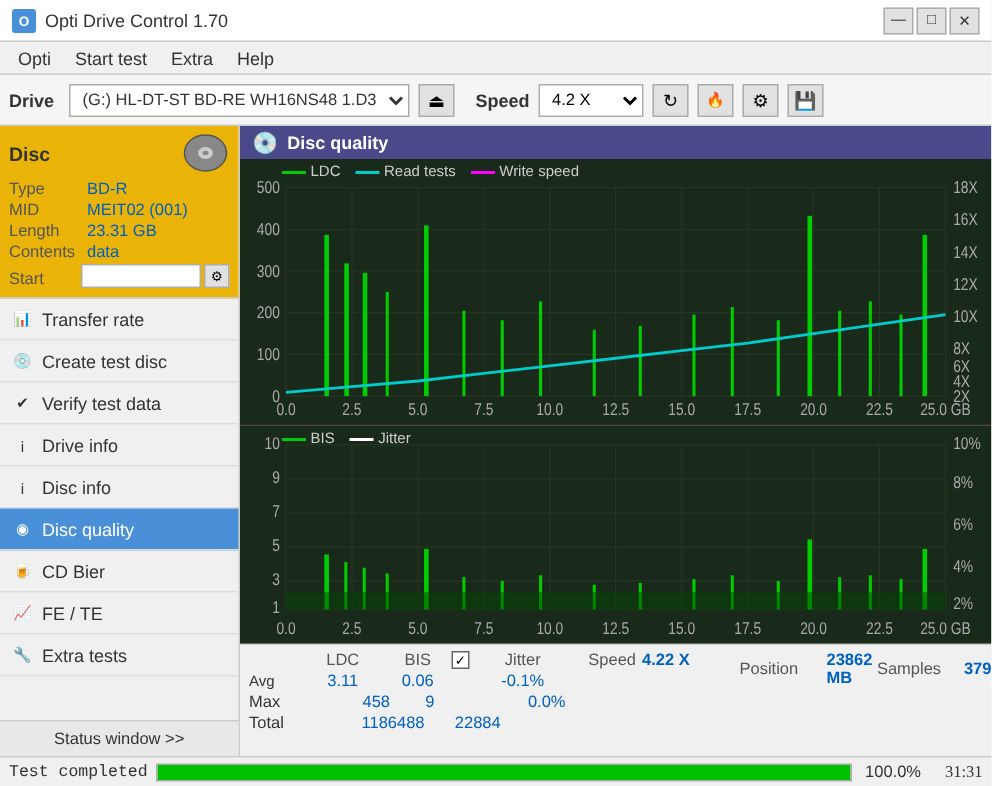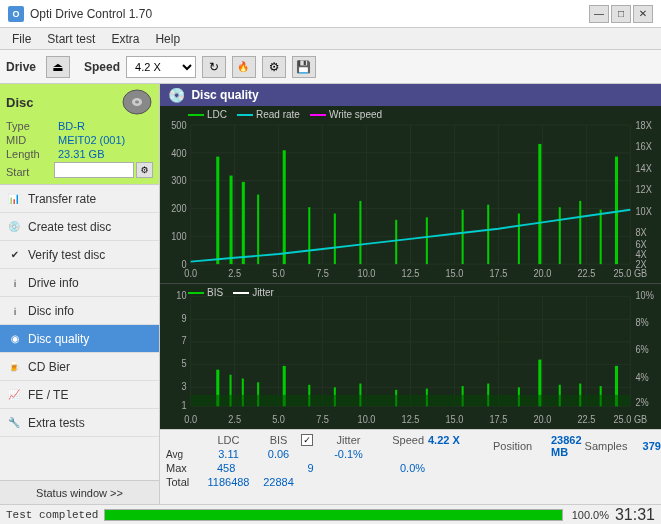--- a/index.html
+++ b/index.html
@@ -125,21 +125,21 @@
     .sidebar {
       width: 160px;
       background: #f0f0f0;
       border-right: 1px solid #ccc;
       display: flex;
       flex-direction: column;
     }
 
     
     .disc-panel {
-      background: #bef264;
+      background: #eab308;
       border-bottom: 1px solid #ccc;
       padding: 4px 6px;
     }
     .disc-header {
       display: flex;
       align-items: center;
       justify-content: space-between;
       margin-bottom: 4px;
     }
     .disc-label {
@@ -281,28 +281,31 @@
     <span class="titlebar-title">Opti Drive Control 1.70</span>
   </div>
   <div class="titlebar-controls">
     <button class="titlebar-btn">—</button>
     <button class="titlebar-btn">□</button>
     <button class="titlebar-btn close">✕</button>
   </div>
 </div>
 
 <div class="menubar">
-  <span class="menu-item">File</span>
+  <span class="menu-item">Opti</span>
   <span class="menu-item">Start test</span>
   <span class="menu-item">Extra</span>
   <span class="menu-item">Help</span>
 </div>
 
 <div class="toolbar">
   <span class="toolbar-label">Drive</span>
+  <select class="drive-select">
+    <option>(G:) HL-DT-ST BD-RE  WH16NS48 1.D3</option>
+  </select>
   <button class="toolbar-icon-btn">⏏</button>
   <span class="speed-label">Speed</span>
   <select class="speed-select">
     <option>4.2 X</option>
   </select>
   <button class="toolbar-icon-btn">↻</button>
   <button class="toolbar-icon-btn" style="font-size:10px;">🔥</button>
   <button class="toolbar-icon-btn">⚙</button>
   <button class="toolbar-icon-btn">💾</button>
 </div>
@@ -329,37 +332,41 @@
       </div>
       <div class="disc-row">
         <span class="disc-row-label">MID</span>
         <span class="disc-row-value">MEIT02 (001)</span>
       </div>
       <div class="disc-row">
         <span class="disc-row-label">Length</span>
         <span class="disc-row-value">23.31 GB</span>
       </div>
       <div class="disc-row">
+        <span class="disc-row-label">Contents</span>
+        <span class="disc-row-value">data</span>
+      </div>
+      <div class="disc-row">
         <span class="disc-row-label">Start</span>
         <input class="disc-label-input" type="text" value="" style="">
         <button class="disc-label-btn">⚙</button>
       </div>
     </div>
 
     <div class="nav-item">
       <span class="nav-item-icon">📊</span>
       <span>Transfer rate</span>
     </div>
     <div class="nav-item">
       <span class="nav-item-icon">💿</span>
       <span>Create test disc</span>
     </div>
     <div class="nav-item">
       <span class="nav-item-icon">✔</span>
-      <span>Verify test disc</span>
+      <span>Verify test data</span>
     </div>
     <div class="nav-item">
       <span class="nav-item-icon">ℹ</span>
       <span>Drive info</span>
     </div>
     <div class="nav-item">
       <span class="nav-item-icon">ℹ</span>
       <span>Disc info</span>
     </div>
     <div class="nav-item active">
@@ -395,21 +402,21 @@
 
       <div style="flex:1.1; position:relative; border-bottom:1px solid #444; min-height:0;">
         
         <div style="position:absolute; top:3px; left:28px; display:flex; gap:10px; z-index:10;">
           <div style="display:flex;align-items:center;gap:3px;">
             <div style="width:16px;height:2px;background:#00cc00;"></div>
             <span style="color:#ccc;font-size:10px;">LDC</span>
           </div>
           <div style="display:flex;align-items:center;gap:3px;">
             <div style="width:16px;height:2px;background:#00cccc;"></div>
-            <span style="color:#ccc;font-size:10px;">Read rate</span>
+            <span style="color:#ccc;font-size:10px;">Read tests</span>
           </div>
           <div style="display:flex;align-items:center;gap:3px;">
             <div style="width:16px;height:2px;background:#ff00ff;"></div>
             <span style="color:#ccc;font-size:10px;">Write speed</span>
           </div>
         </div>
         <svg style="width:100%;height:100%;" viewBox="0 0 490 140" preserveAspectRatio="none">
 
           <rect width="490" height="140" fill="#1a2a1a"></rect>
 
@@ -587,31 +594,31 @@
         </div>
 
         <div style="display:flex; gap:0; align-items:center;">
           <div style="width:35px; font-size:10px; color:#333;">Avg</div>
           <div style="width:55px; text-align:center; font-size:11px; color:#0060c0;">3.11</div>
           <div style="width:45px; text-align:center; font-size:11px; color:#0060c0;">0.06</div>
           <div style="width:20px;"></div>
           <div style="width:55px; text-align:center; font-size:11px; color:#0060c0;">-0.1%</div>
         </div>
 
-        <div style="display:flex; gap:16px; align-items:center;">
+        <div style="display:flex; gap:4px; align-items:center;">
           <div style="width:35px; font-size:11px; color:#333;">Max</div>
-          <div style="width:55px; text-align:left; font-size:11px; color:#0060c0;">458</div>
+          <div style="width:55px; text-align:right; font-size:11px; color:#0060c0;">458</div>
           <div style="width:45px; text-align:center; font-size:11px; color:#0060c0;">9</div>
           <div style="width:20px;"></div>
           <div style="width:55px; text-align:center; font-size:11px; color:#0060c0;">0.0%</div>
         </div>
 
         <div style="display:flex; gap:0; align-items:center;">
           <div style="width:35px; font-size:11px; color:#333;">Total</div>
-          <div style="width:55px; text-align:center; font-size:11px; color:#0060c0;">1186488</div>
+          <div style="width:55px; font-size:11px; color:#0060c0;margin-left:40px;">1186488</div>
           <div style="width:45px; text-align:center; font-size:11px; color:#0060c0;">22884</div>
         </div>
       </div>
 
       <div style="margin-left:auto; display:flex; flex-direction:row; gap:3px;">
         <div style="display:flex; align-items:center; gap:6px;">
           <span style="font-size:11px; color:#555; min-width:52px;">Position</span>
           <span style="font-size:11px; color:#0060c0; font-weight:bold;">23862 MB</span>
         </div>
         <div style="display:flex; align-items:center; gap:6px;">
@@ -632,14 +639,14 @@
   </div>
 
 </div>
 
 <div style="position:absolute; bottom:0; left:0; right:0; height:20px; background:#f0f0f0; border-top:1px solid #ccc; display:flex; align-items:center; padding:0 6px; gap:6px;">
   <span style="font-size:11px; color:#333; min-width:90px;font-family:Liberation Mono, monospace;">Test completed</span>
   <div style="flex:1; height:12px; background:#e0e0e0; border:1px solid #adadad; position:relative; overflow:hidden;">
     <div id="progress-fill" style="position: absolute; top: 0px; left: 0px; bottom: 0px; background: rgb(0, 192, 0); width: 100%;"></div>
   </div>
   <span style="font-size:11px; color:#333; min-width:40px; text-align:right;">100.0%</span>
-  <span style="font-size:16px; color:#333; min-width:35px; text-align:left;">31:31</span>
+  <span style="font-size:11px; color:#333; min-width:35px; text-align:right;font-family:Liberation Serif, serif;">31:31</span>
 </div>
 
 </body></html>

